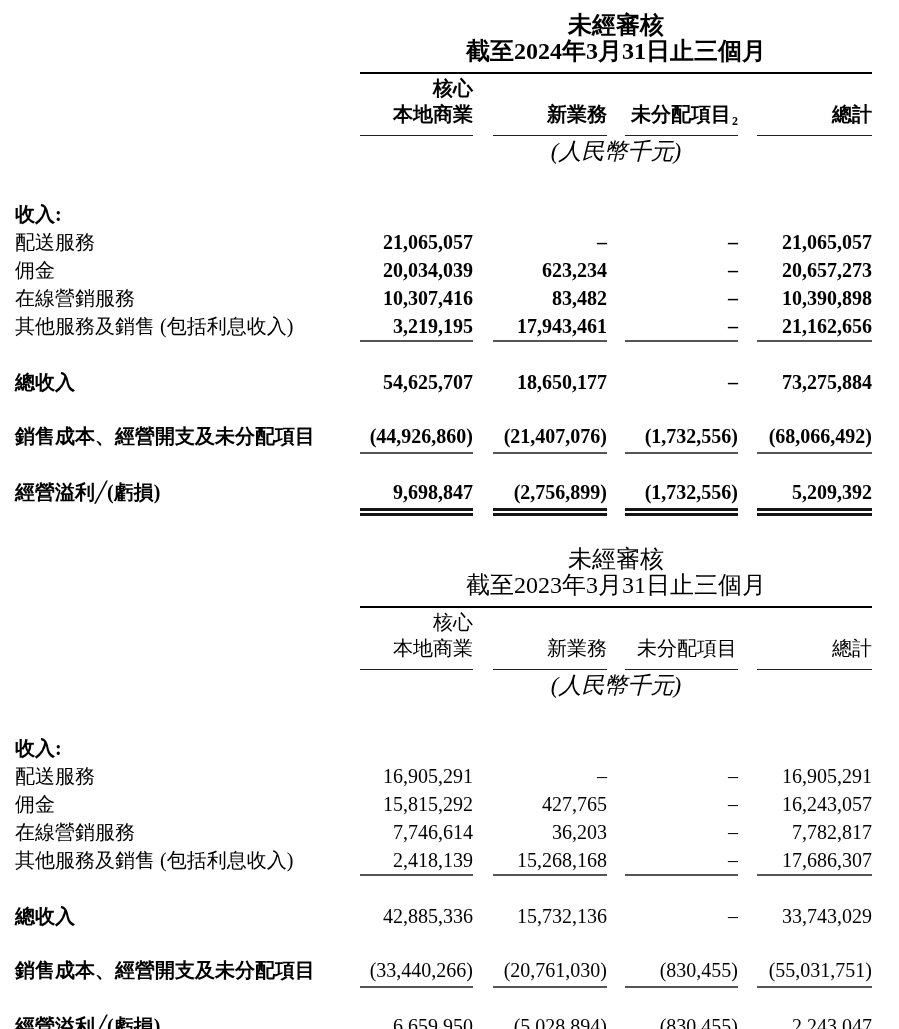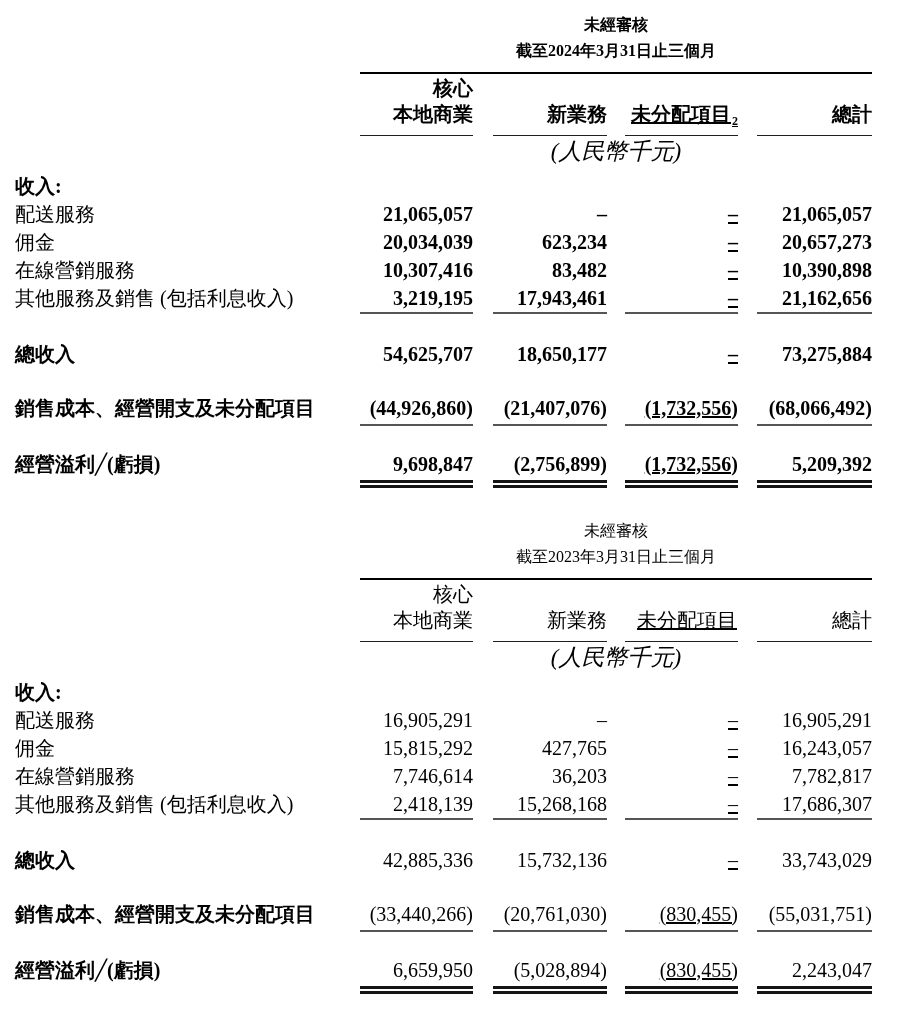--- a/index.html
+++ b/index.html
@@ -8,48 +8,48 @@
     background: #ffffff; color: #000000;
     font-family: "Liberation Serif", "DejaVu Serif", serif;
     overflow: hidden;
   }
   .page { padding: 12px 0 0 15px; }
   .fin { width: 857px; }
   .fin + .fin { margin-top: 30px; }
 
   
   .titles { margin-left: 345px; width: 512px; text-align: center;
-            font-size: 16px; line-height: 26px; }
+            font-size: 24px; line-height: 26px; }
   .toprule { margin-left: 345px; width: 512px; border-top: 2px solid #000;
              margin-top: 8px; }
 
   
   .row, .rulerow {
     display: grid;
     grid-template-columns: 345px 113px 20px 114px 18px 113px 19px 115px;
   }
   .row { height: 28px; }
   .cell { font-size: 20px; white-space: nowrap; }
   .cell.label { grid-column: 1; display: flex; align-items: center; }
   .c1 { grid-column: 2; } .c2 { grid-column: 4; }
-  .c3 { grid-column: 6; text-decoration: underline; } .c4 { grid-column: 8; }
+  .c3 { grid-column: 6; } .c4 { grid-column: 8; }
   .cell.num { display: flex; justify-content: flex-end; align-items: center; }
 
   
   .colhead { height: 62px; }
   .colhead .hcell { align-items: flex-end; padding-bottom: 8px;
                     border-bottom: 1.5px solid #1f1f1f; line-height: 26px; }
   .stack { text-align: right; }
   sup.fn { font-size: 12px; line-height: 1; margin-left: 1px; }
 
   .unitrow { margin-left: 345px; width: 512px; text-align: center;
              font-style: italic; font-size: 23px; line-height: 24px;
              margin-top: 4px; }
 
-  .srow { margin-top: 8px; }
+  .srow { margin-top: 36px; }
   .trow { margin-top: 26px; }
   .crow { margin-top: 26px; text-align: right; }
   .orow { margin-top: 24px; }
 
   .rulerow i { display: block; }
   .rulerow.single i { border-top: 2px solid #555555; }
   .rulerow.after-cost { margin-top: 2px; }
   .rulerow.dbl { margin-top: 2px; }
   .rulerow.dbl i { border-top: 3px solid #141414; border-bottom: 3px solid #141414;
                    height: 2px; }

